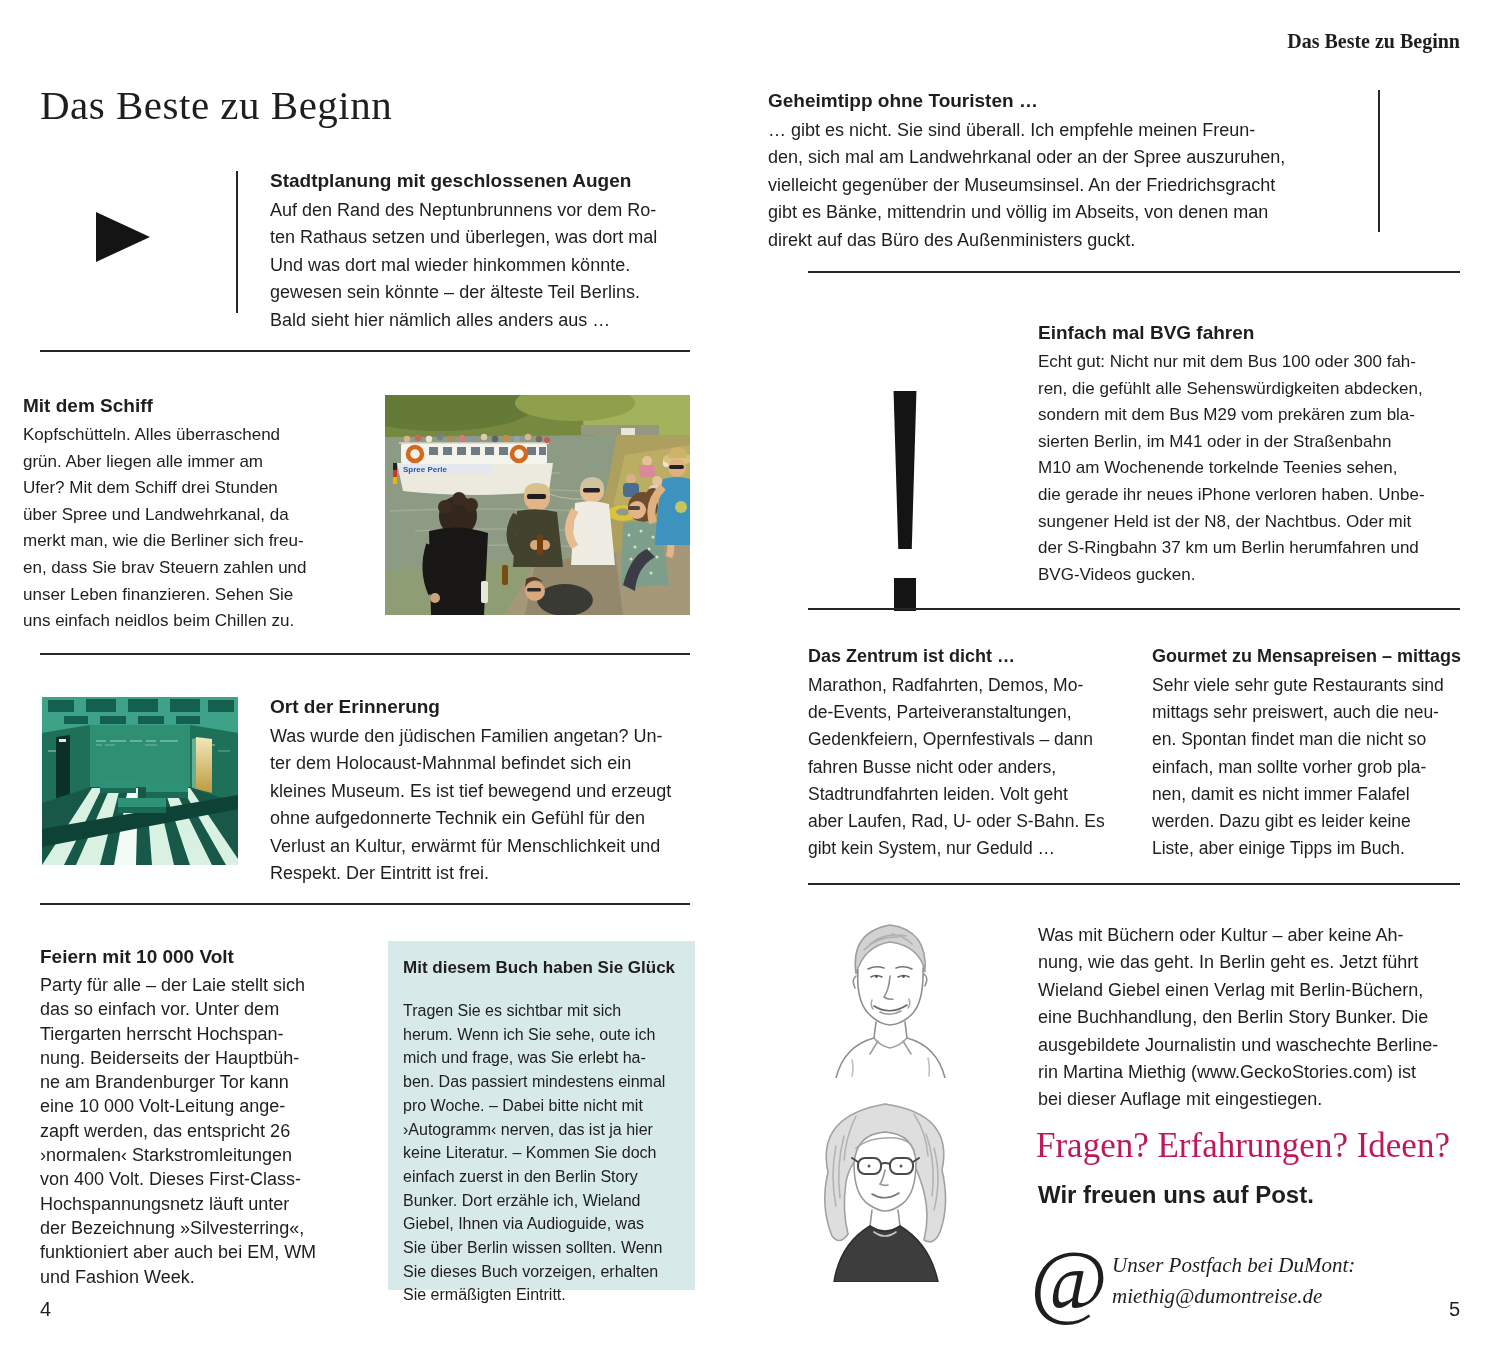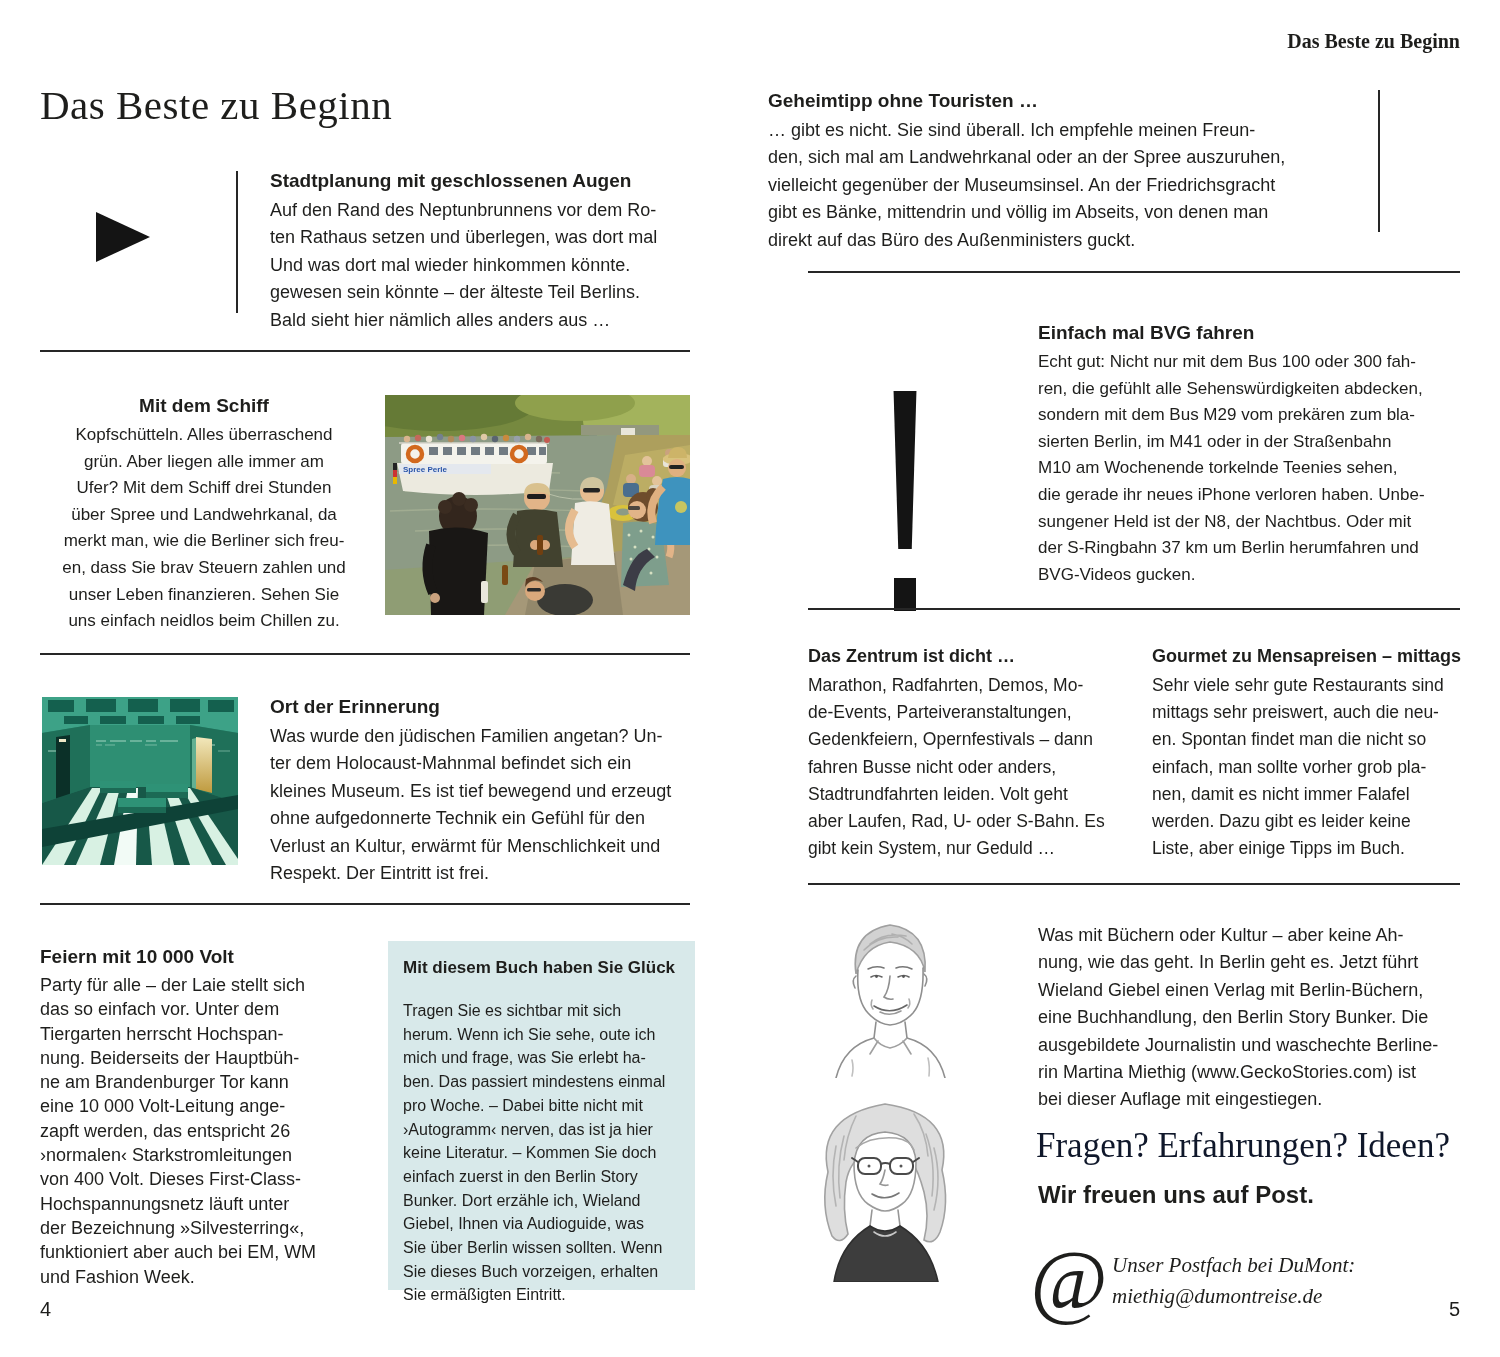--- a/index.html
+++ b/index.html
@@ -24,21 +24,21 @@
   .b16  .line { font-size:16px;   line-height:23.7px; }
 
   .triangle { width:0; height:0; border-top:25px solid transparent;
               border-bottom:25px solid transparent; border-left:54px solid #141414; }
 
   .excl-bar { background:#141414; clip-path:polygon(6% 0, 94% 0, 76% 100%, 24% 100%); }
   .excl-dot { background:#141414; }
 
   .infobox { background:#d8e9ea; box-sizing:border-box; padding:14px 15px 10px 15px; }
 
-  .q-head { font-size:35px; line-height:44px; color:#0f172a; font-weight:400; }
+  .q-head { font-size:35px; line-height:44px; color:#be185d; font-weight:400; }
   .q-sub  { font-size:24px; line-height:26px;font-weight:bold; }
 
   .at-glyph { font-size:84px; line-height:82px; font-style:italic; }
   .post-line { font-style:italic; font-size:21px; line-height:31px; }
 
   .folio { font-size:20px; }
   svg { display:block; }
 </style>
 </head>
 <body>
@@ -57,21 +57,21 @@
         <div class="line">Auf den Rand des Neptunbrunnens vor dem Ro-</div>
         <div class="line">ten Rathaus setzen und überlegen, was dort mal</div>
         <div class="line">Und was dort mal wieder hinkommen könnte.</div>
         <div class="line">gewesen sein könnte – der älteste Teil Berlins.</div>
         <div class="line">Bald sieht hier nämlich alles anders aus …</div>
       </div>
   </div>
 
   <div class="rule" style="left:40px; top:350px; width:650px; height:2px;"></div>
 
-  <div class="abs" style="left:39px; top:393px; width:330px;text-align:center;">
+  <div class="abs" style="left:23px; top:393px; width:330px;">
     <div class="sec-h">Mit dem Schiff</div>
     <div class="b17">
         <div class="line">Kopfschütteln. Alles überraschend</div>
         <div class="line">grün. Aber liegen alle immer am</div>
         <div class="line">Ufer? Mit dem Schiff drei Stunden</div>
         <div class="line">über Spree und Landwehrkanal, da</div>
         <div class="line">merkt man, wie die Berliner sich freu-</div>
         <div class="line">en, dass Sie brav Steuern zahlen und</div>
         <div class="line">unser Leben finanzieren. Sehen Sie</div>
         <div class="line">uns einfach neidlos beim Chillen zu.</div>

